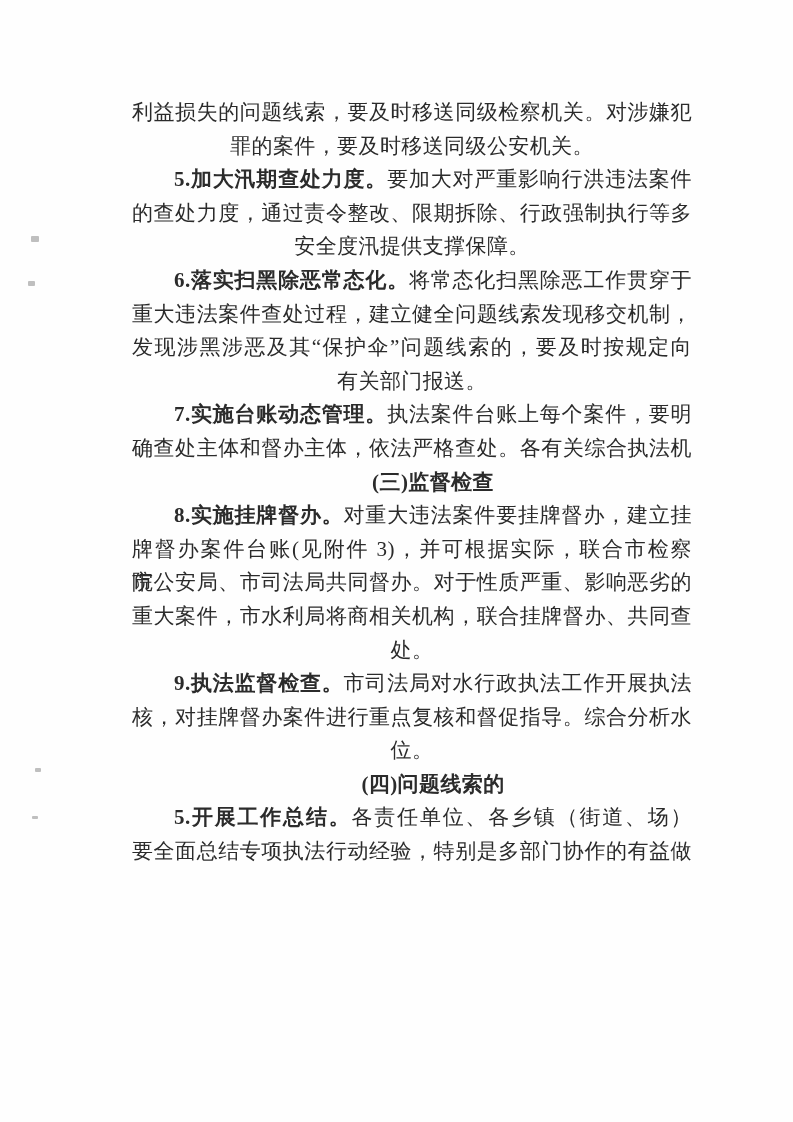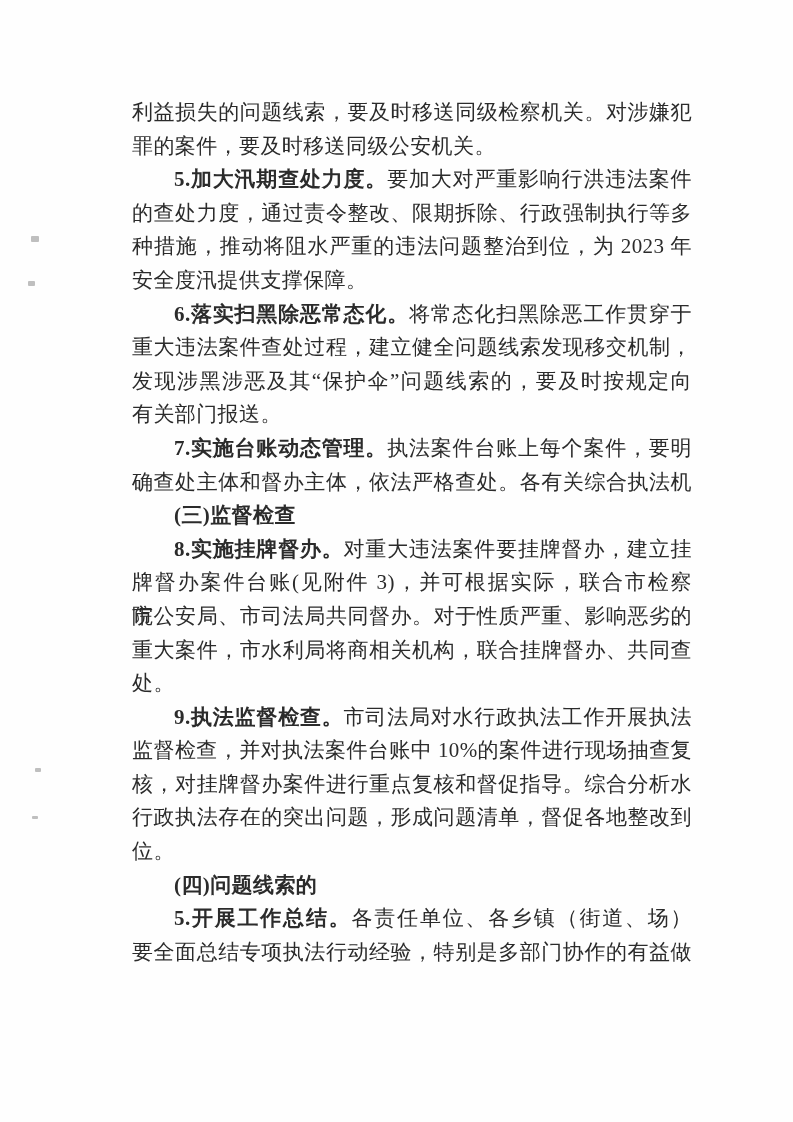--- a/index.html
+++ b/index.html
@@ -21,21 +21,21 @@
     left: 132px;
     top: 96px;
     width: 560px;
   }
   .line {
     height: 33.6px;
     line-height: 33.6px;
     font-size: 21px;
     letter-spacing: 0.4px;
     white-space: nowrap;
-    text-align: left;
+    text-align: center;
   }
   .line.fill {
     white-space: normal;
     text-align: justify;
     text-align-last: justify;
   }
   .line.indent {
     text-indent: 2em;
     font-family: Liberation Serif, serif;
   }
@@ -60,36 +60,33 @@
   <div class="speck s1"></div>
   <div class="speck s2"></div>
   <div class="speck s3"></div>
   <div class="speck s4"></div>
 
   <div class="textblock">
     <div class="line fill"><span>利益损失的问题线索，要及时移送同级检察机关。对涉嫌犯</span></div>
     <div class="line"><span>罪的案件，要及时移送同级公安机关。</span></div>
     <div class="line fill indent"><span class="b">5.加大汛期查处力度。</span><span>要加大对严重影响行洪违法案件</span></div>
     <div class="line fill"><span>的查处力度，通过责令整改、限期拆除、行政强制执行等多</span></div>
-    <div class="line fill"><span>种措施，推动将阻水严重的违法问题整治到位，为 2023 年</span></div>
     <div class="line"><span>安全度汛提供支撑保障。</span></div>
     <div class="line fill indent"><span class="b">6.落实扫黑除恶常态化。</span><span>将常态化扫黑除恶工作贯穿于</span></div>
     <div class="line fill"><span>重大违法案件查处过程，建立健全问题线索发现移交机制，</span></div>
     <div class="line fill"><span>发现涉黑涉恶及其“保护伞”问题线索的，要及时按规定向</span></div>
     <div class="line"><span>有关部门报送。</span></div>
     <div class="line fill indent"><span class="b">7.实施台账动态管理。</span><span>执法案件台账上每个案件，要明</span></div>
     <div class="line fill"><span>确查处主体和督办主体，依法严格查处。各有关综合执法机</span></div>
     <div class="line indent"><span class="b">(三)监督检查</span></div>
     <div class="line fill indent"><span class="b">8.实施挂牌督办。</span><span>对重大违法案件要挂牌督办，建立挂</span></div>
     <div class="line fill"><span>牌督办案件台账(见附件 3)，并可根据实际，联合市检察院、</span></div>
     <div class="line fill"><span>市公安局、市司法局共同督办。对于性质严重、影响恶劣的</span></div>
     <div class="line fill"><span>重大案件，市水利局将商相关机构，联合挂牌督办、共同查</span></div>
     <div class="line"><span>处。</span></div>
     <div class="line fill indent"><span class="b">9.执法监督检查。</span><span>市司法局对水行政执法工作开展执法</span></div>
-    <div class="line fill"><span>监督检查，并对执法案件台账中 10%的案件进行现场抽查复</span></div>
     <div class="line fill"><span>核，对挂牌督办案件进行重点复核和督促指导。综合分析水</span></div>
-    <div class="line fill"><span>行政执法存在的突出问题，形成问题清单，督促各地整改到</span></div>
     <div class="line"><span>位。</span></div>
     <div class="line indent"><span class="b">(四)问题线索的</span></div>
     <div class="line fill indent"><span class="b">5.开展工作总结。</span><span>各责任单位、各乡镇（街道、场）</span></div>
     <div class="line fill"><span>要全面总结专项执法行动经验，特别是多部门协作的有益做</span></div>
   </div>
 </div>
 
 </body></html>

